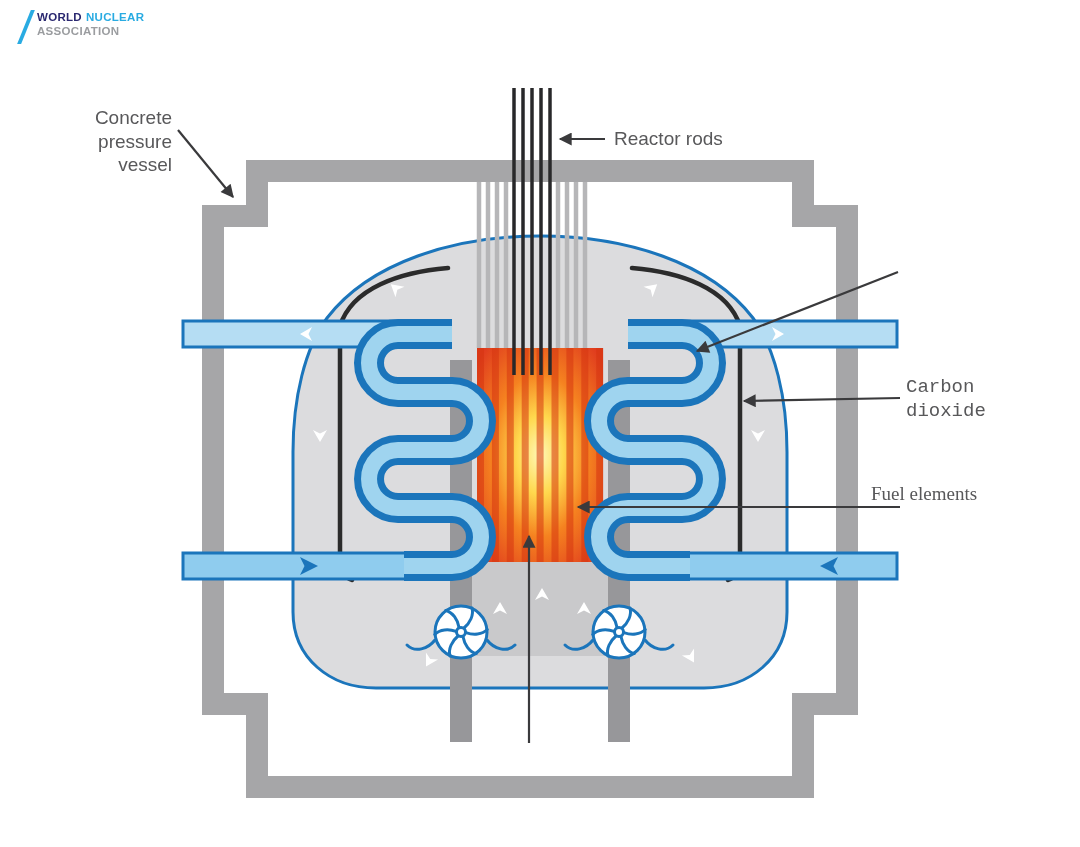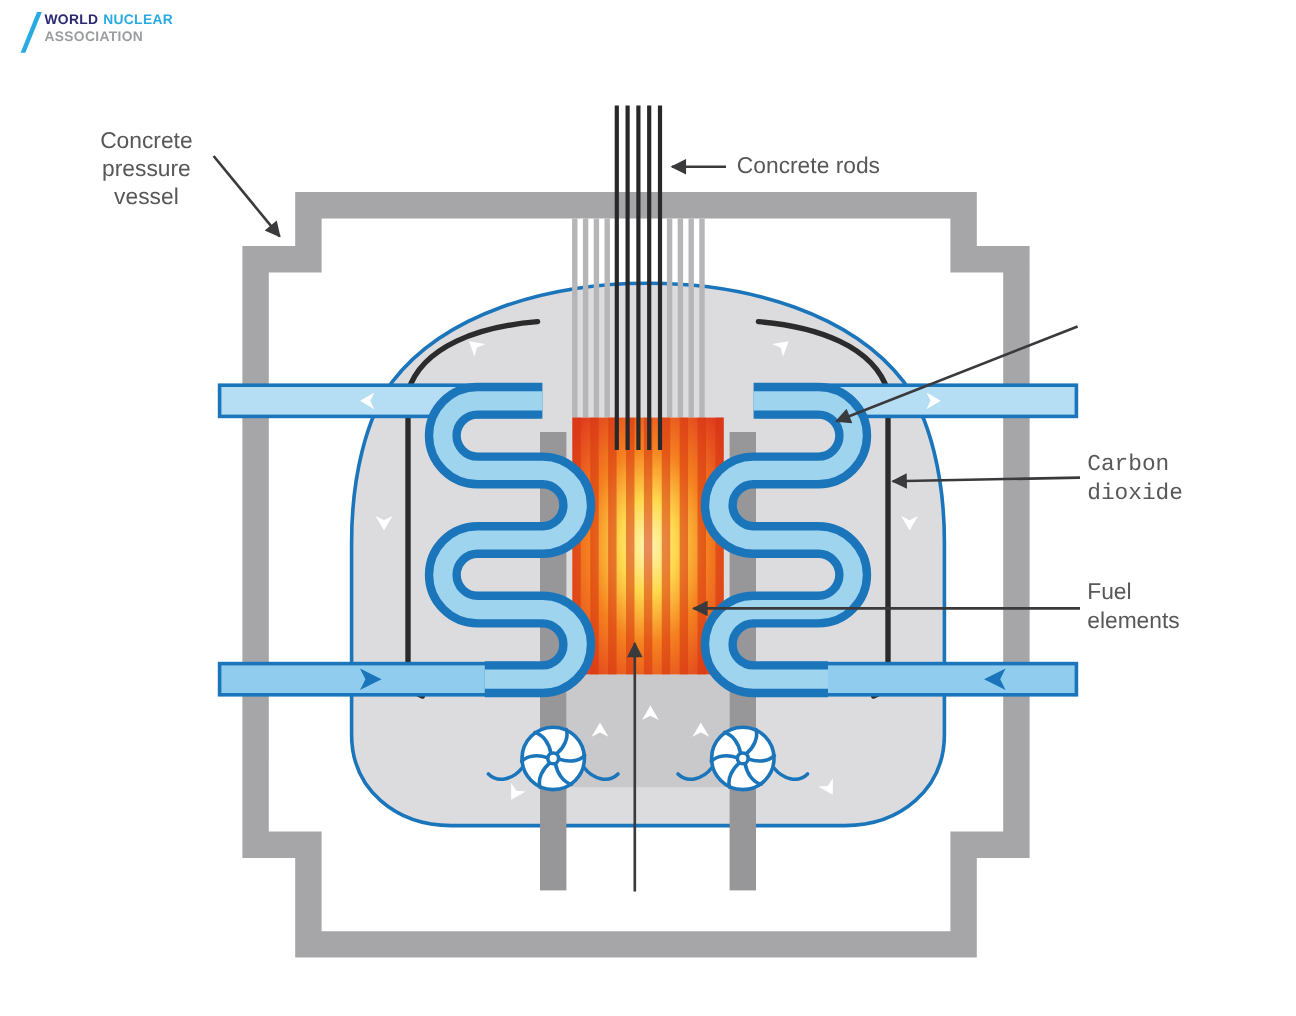--- a/index.html
+++ b/index.html
@@ -8,25 +8,25 @@
     font-family:"Liberation Sans",sans-serif;overflow:hidden;
   }
   .diagram-svg{position:absolute;left:0;top:0;}
   .page-title{
     position:absolute;left:548px;top:22px;font-size:26px;color:#4d4d4f;
     white-space:nowrap;
   }
   .lbl{
     position:absolute;font-size:19px;line-height:1.24;color:#58585a;
   }
-  .lbl-concrete{left:72px;top:106px;width:100px;text-align:center;}
+  .lbl-concrete{left:72px;top:106px;width:100px;text-align:right;}
   .lbl-control-rods{left:614px;top:127px;white-space:nowrap;}
   .lbl-steam{left:906px;top:252px;width:110px;}
   .lbl-co2{left:906px;top:376px;width:110px;font-family:Liberation Mono, monospace;}
-  .lbl-fuel{left:906px;top:482px;width:110px;}
+  .lbl-fuel{left:871px;top:482px;width:110px;font-family:Liberation Serif, serif;}
   .lbl-graphite{left:433px;top:746px;white-space:nowrap;}
   .logo{position:absolute;left:18px;top:10px;display:flex;align-items:flex-start;}
   .logo-slash{width:4px;height:34px;background:#29abe2;transform:skewX(-22deg);margin:0 9px 0 6px;}
   .logo-text{font-size:11.5px;font-weight:bold;letter-spacing:.3px;line-height:1.25;}
   .logo-world{color:#2a2870;}
   .logo-nuclear{color:#29abe2;margin-left:4px;}
   .logo-association{color:#9b9da0;}
 </style>
 </head>
 <body>
@@ -163,17 +163,17 @@
       <line x1="178" y1="130" x2="233" y2="197" marker-end="url(#ah)"></line>
       <line x1="605" y1="139" x2="560" y2="139" marker-end="url(#ah)"></line>
       <line x1="898" y1="272" x2="697" y2="351" marker-end="url(#ah)"></line>
       <line x1="900" y1="398" x2="744" y2="401" marker-end="url(#ah)"></line>
       <line x1="900" y1="507" x2="578" y2="507" marker-end="url(#ah)"></line>
       <line x1="529" y1="743" x2="529" y2="536" marker-end="url(#ah)"></line>
     </g>
   </svg>
 
   <div class="lbl lbl-concrete">Concrete pressure vessel</div>
-  <div class="lbl lbl-control-rods">Concrete rods</div>
+  <div class="lbl lbl-control-rods">Reactor rods</div>
   <div class="lbl lbl-co2">Carbon dioxide</div>
   <div class="lbl lbl-fuel">Fuel elements</div>
 
 </div>
 
 </body></html>

